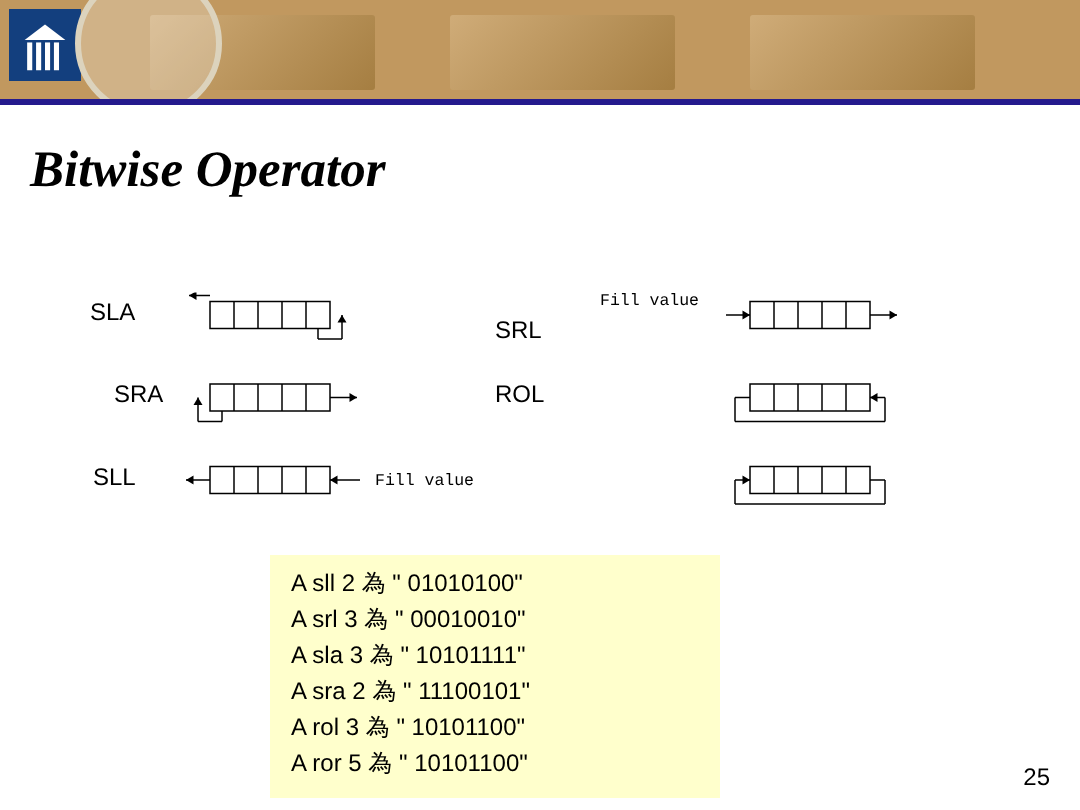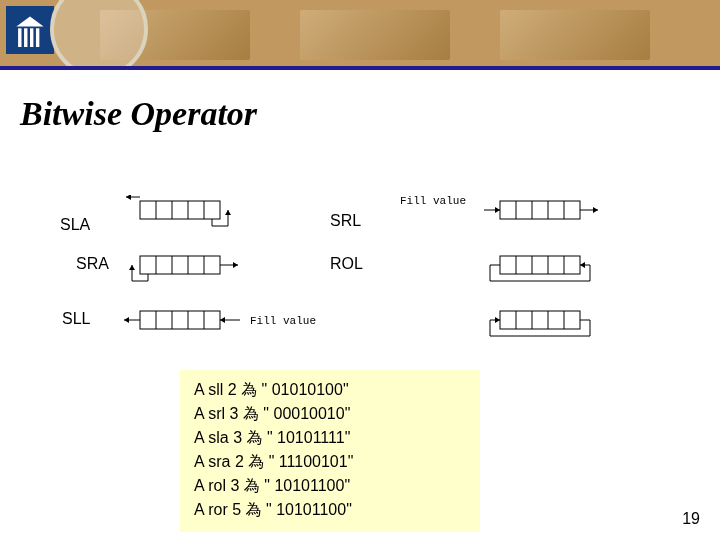--- a/index.html
+++ b/index.html
@@ -69,21 +69,21 @@
     font-style: italic;
     font-weight: bold;
   }
 
   
   .lbl {
     position: absolute;
     font-family: Arial, sans-serif;
     font-size: 16px;
   }
-  .l-sla { left: 60px; top: 216px; }
+  .l-sla { left: 60px; top: 200px; }
   .l-sra { left: 76px; top: 255px; }
   .l-sll { left: 62px; top: 310px; }
   .l-srl { left: 330px; top: 212px; }
   .l-rol { left: 330px; top: 255px; }
   .l-ror { left: 330px; top: 328px; font-family: Liberation Serif, serif; margin-top: 45px; }
   .fill1 {
     position:absolute;
     font-family: "Courier New", monospace;
     font-size: 11px;
     left: 400px; top: 195px;
@@ -264,15 +264,15 @@
 
   <div class="examples">
     <div>A sll 2 為 " 01010100"</div>
     <div>A srl 3 為 " 00010010"</div>
     <div>A sla 3 為 " 10101111"</div>
     <div>A sra 2 為 " 11100101"</div>
     <div>A rol 3 為 " 10101100"</div>
     <div>A ror 5 為 " 10101100"</div>
   </div>
 
-  <div class="pgnum">19</div>
+  <div class="pgnum">25</div>
 
 </div>
 
 </body></html>

